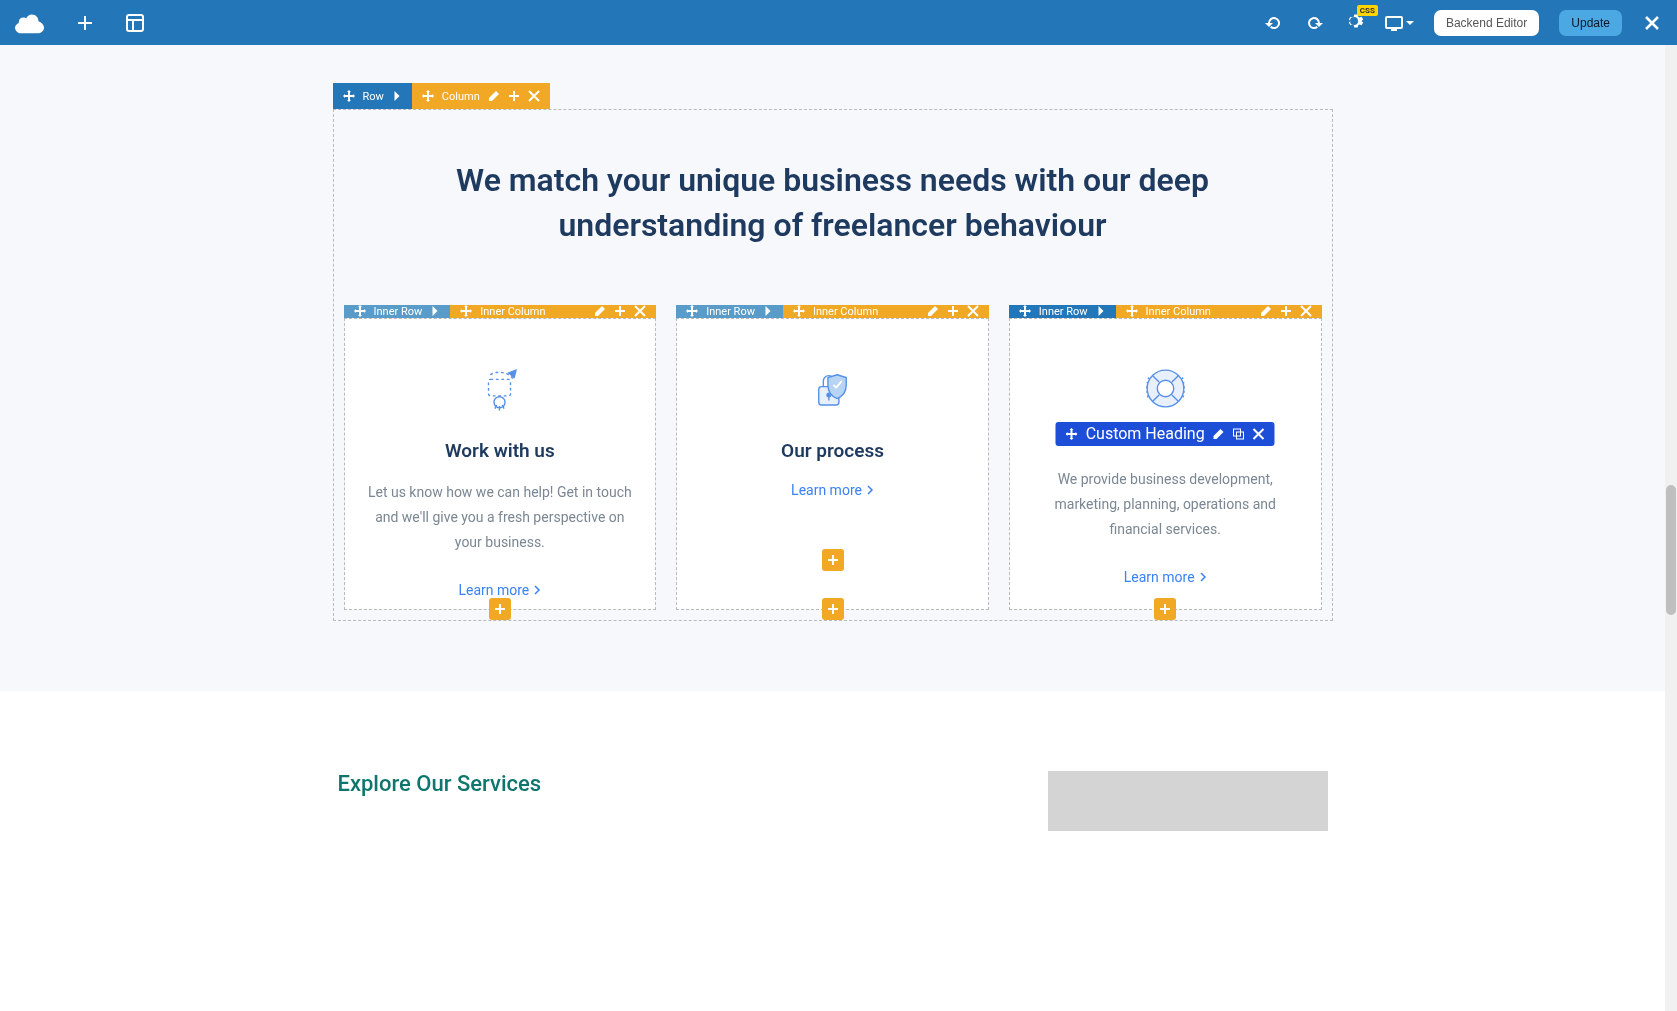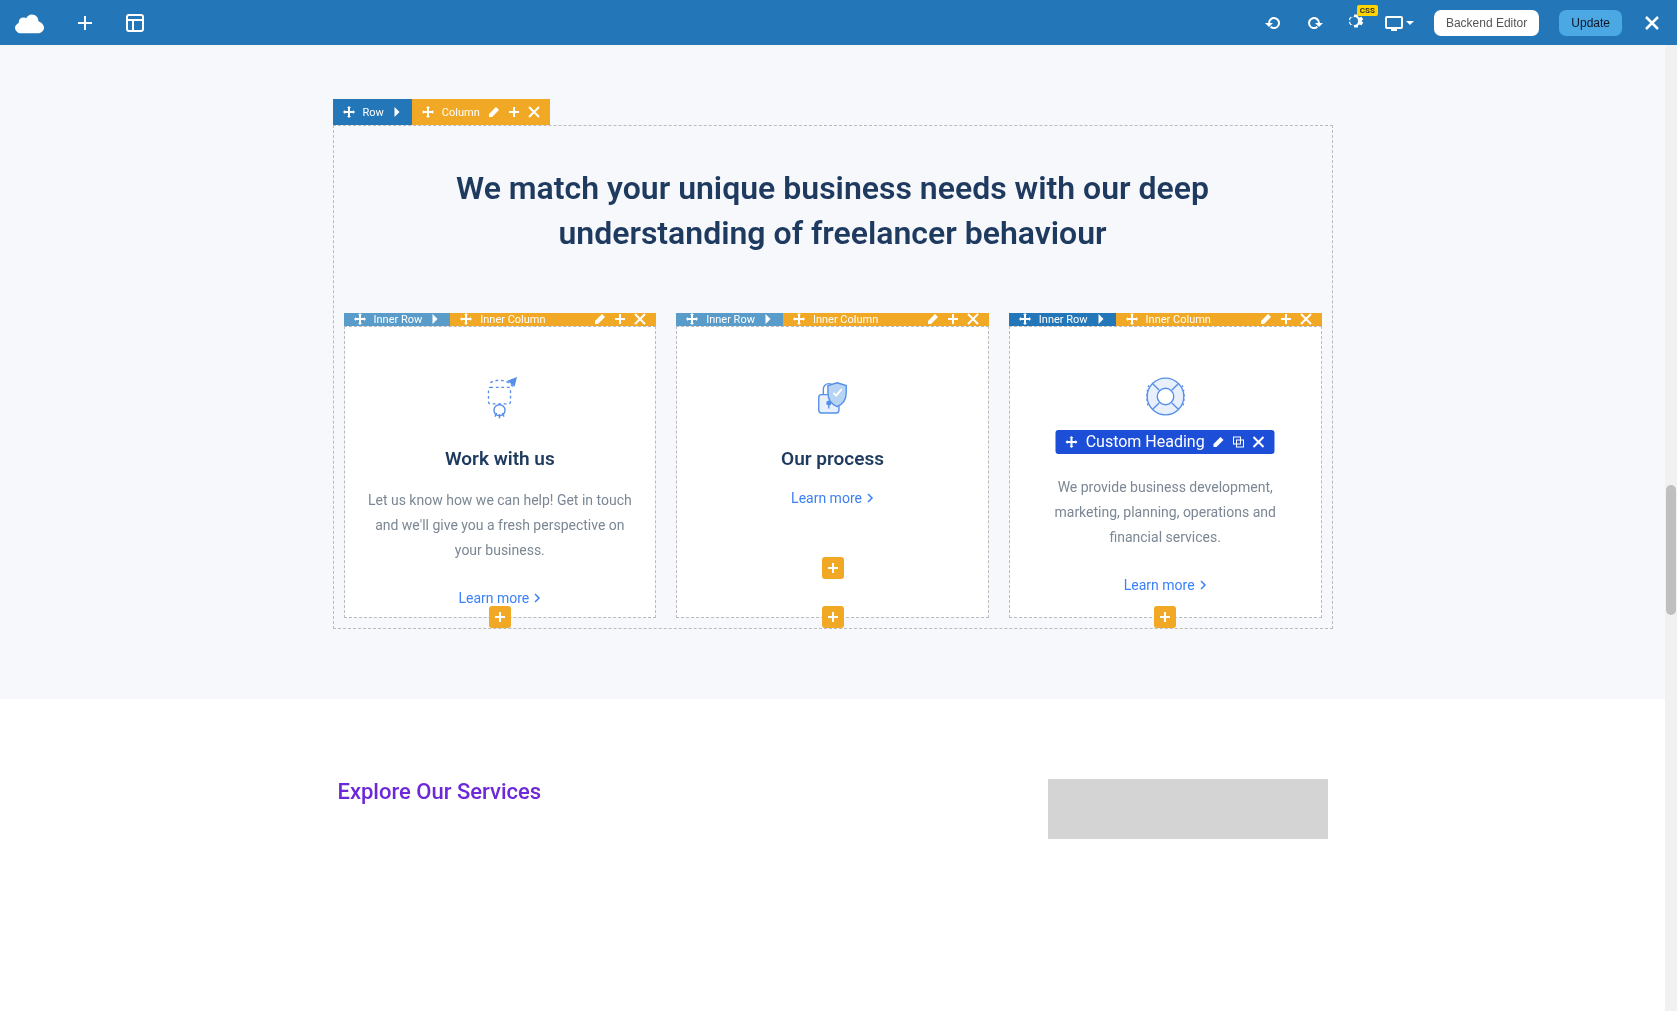--- a/index.html
+++ b/index.html
@@ -15,24 +15,24 @@
 .css-badge::after { content: "CSS"; position: absolute; top: -6px; right: -14px; background: #ffd400; color: #333; font-size: 8px; font-weight: bold; padding: 1px 3px; border-radius: 2px; }
 .btn { border: none; border-radius: 7px; padding: 6px 12px; font-size: 12px; cursor: pointer; }
 .btn-backend { background: #fff; color: #555; }
 .btn-update { background: #4ba8e2; color: #0f172a; }
 .responsive-dd { display: flex; align-items: center; gap: 2px; }
 
 .viewport { position: absolute; top: 45px; left: 0; right: 12px; bottom: 0; overflow: hidden; background: #fff; }
 .scroll-track { position: absolute; top: 45px; right: 0; bottom: 0; width: 12px; background: #f1f1f1; }
 .scroll-thumb { position: absolute; right: 1px; width: 10px; top: 440px; height: 130px; background: #bfbfbf; border-radius: 5px; }
 
-.page-section { background: #f7f8fc; padding-top: 80px; padding-bottom: 70px; }
+.page-section { background: #f7f8fc; padding-top: 64px; padding-bottom: 70px; }
 .container { max-width: 1000px; margin: 0 auto; position: relative; }
 
-.heading { color: #1e3a5f; font-size: 32px; font-weight: 600; text-align: center; line-height: 1.4; max-width: 760px; margin: 0 auto 70px; }
+.heading { color: #1e3a5f; font-size: 32px; font-weight: 600; text-align: center; line-height: 1.4; max-width: 760px; margin: 8px auto 70px; }
 
 .ctrl-bar { display: flex; height: 26px; font-size: 11px; position: absolute; z-index: 10; }
 .ctrl-bar.top-row { top: -26px; left: 0; }
 .ctrl-seg { display: flex; align-items: center; padding: 0 10px; gap: 8px; color: #fff; white-space: nowrap; }
 .seg-blue { background: #2376b7; }
 .seg-blue-light { background: #5a9cc9; }
 .seg-orange { background: #f0a825; }
 .seg-green { background: #1d4ed8; }
 .ctrl-ic { width: 12px; height: 12px; fill: #fff; flex-shrink: 0; }
 .ctrl-ic.sm { width: 10px; height: 10px; }
@@ -55,21 +55,21 @@
 .add-btn svg { width: 12px; height: 12px; fill: #fff; }
 .add-bottom-center { bottom: -11px; left: 50%; transform: translateX(-50%); }
 .add-mid-center { top: 230px; left: 50%; transform: translateX(-50%); }
 
 .element-hover { position: absolute; left: 50%; transform: translateX(-50%); top: 103px; z-index: 15; }
 .element-hover .ctrl-seg { border-radius: 3px; padding: 5px 10px; height: 24px; }
 
 .below-section { padding: 80px 0 40px; background: #fff; }
 .below-container { max-width: 990px; margin: 0 auto; display: flex; gap: 60px; }
 .below-left { flex: 1; }
-.explore-title { color: #6d28d9; font-size: 22px; font-weight: 500; }
+.explore-title { color: #0f766e; font-size: 22px; font-weight: 500; }
 .below-right { width: 280px; height: 60px; background: #d4d4d4; }
 
 .top-gradient { position: absolute; top: 45px; left: 380px; width: 280px; height: 60px; background: radial-gradient(ellipse at center top, rgba(150,170,210,0.15), transparent 70%); pointer-events: none; }
 </style>
 </head>
 <body>
 
 <div class="topbar">
   <div class="topbar-left">
     <svg class="cloud-icon" viewBox="0 0 32 24">

